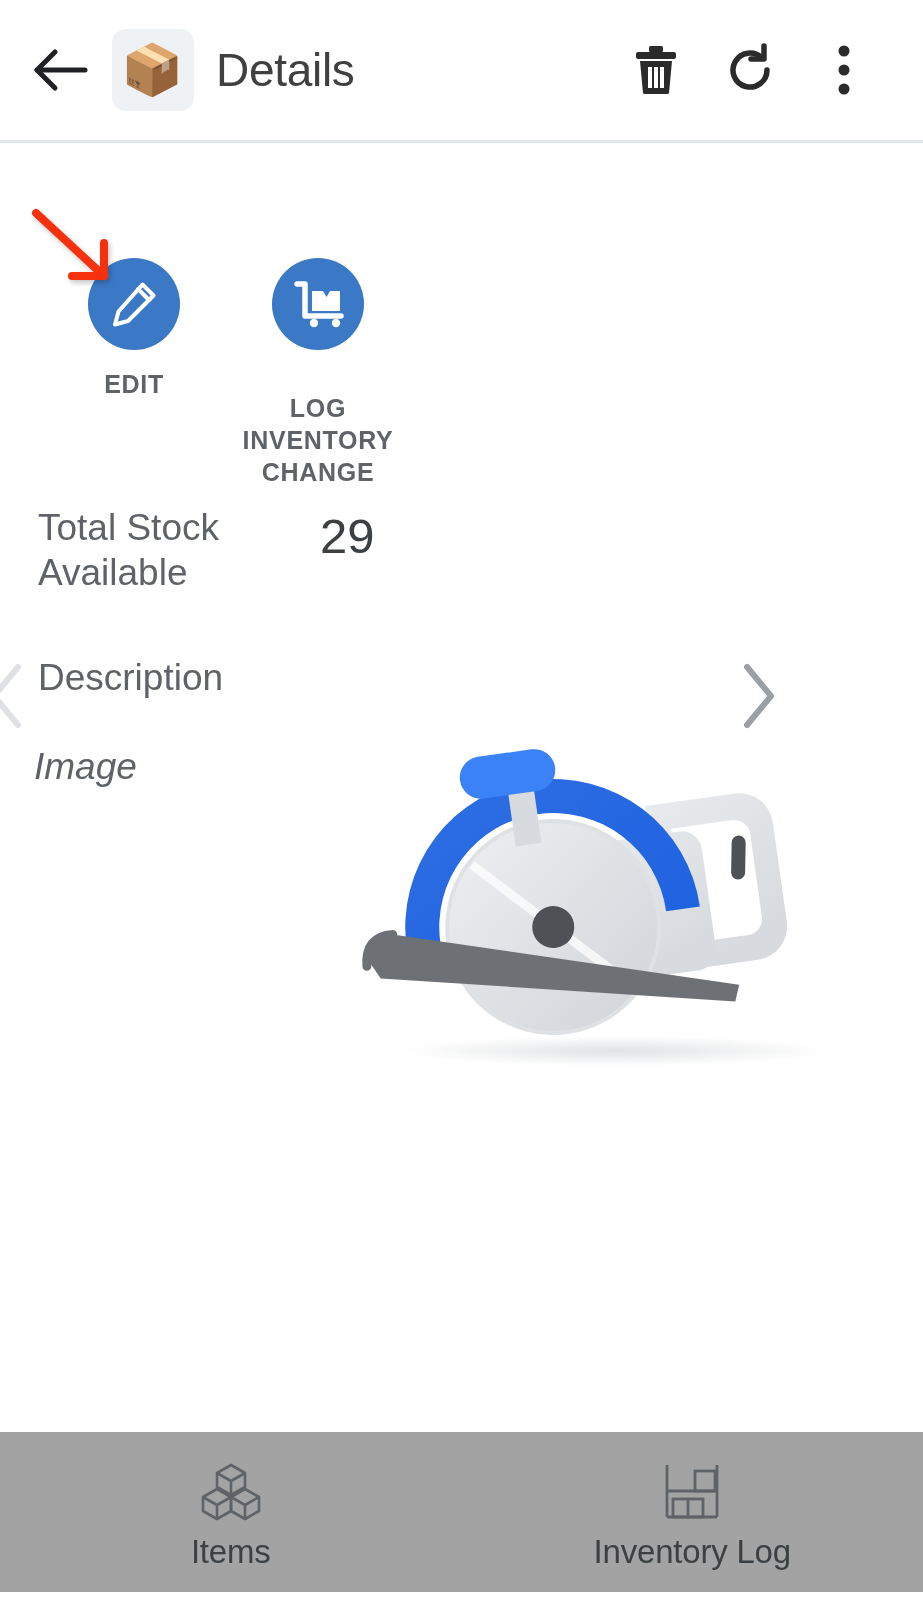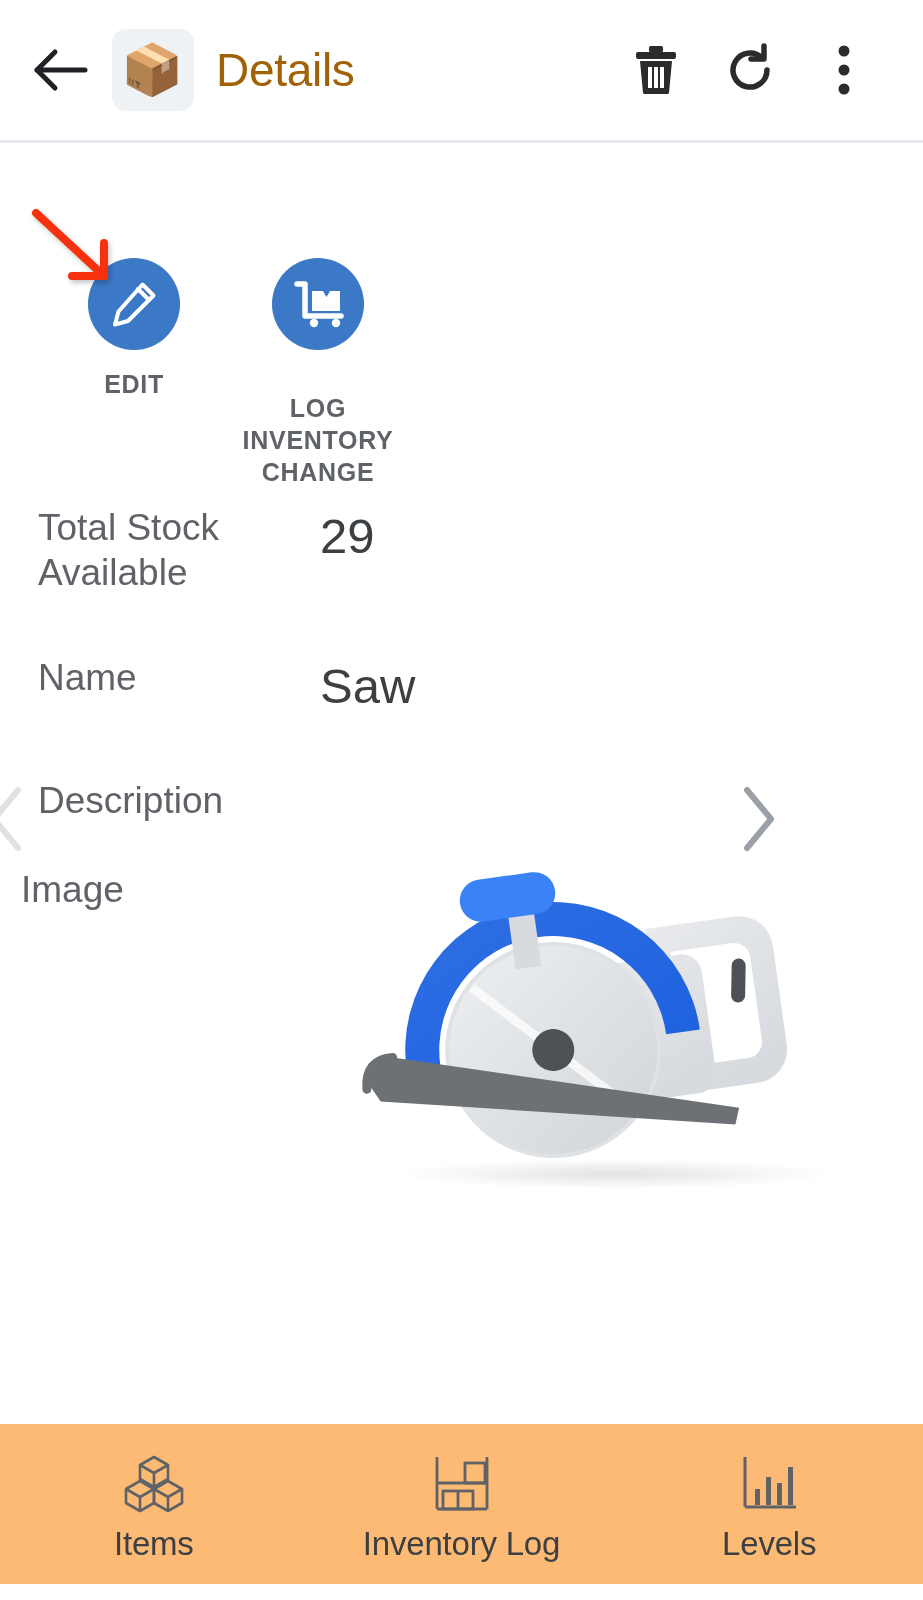--- a/index.html
+++ b/index.html
@@ -18,21 +18,21 @@
     border-bottom:3px solid #e4e7eb;
   }
   .back-btn { margin-left:28px; width:66px; height:66px;
     display:flex; align-items:center; justify-content:center; cursor:pointer; }
   .pkg-tile {
     margin-left:18px; width:82px; height:82px; border-radius:14px;
     background:#eff2f4; display:flex; align-items:center; justify-content:center;
   }
   .pkg-emoji { font-size:50px; line-height:1; }
   .appbar-title {
-    margin-left:22px; font-size:46px; font-weight:400; color:#a16207;
+    margin-left:22px; font-size:46px; font-weight:400; color:#404040;
     letter-spacing:-0.3px; white-space:nowrap;
   }
   .appbar-actions {
     margin-left:auto; display:flex; align-items:center; gap:28px;
     padding-right:46px;
   }
   .icon-btn { width:66px; height:66px; display:flex; align-items:center;
     justify-content:center; cursor:pointer; }
 
   
@@ -77,34 +77,34 @@
   .row-desc { margin-bottom:44px;margin-top:20px; }
 
   .chev {
     position:absolute; top:0; display:flex; align-items:center;
     justify-content:center; cursor:pointer;
   }
   .chev-left  { left:-14px; top:6px; }
   .chev-right { right:10px;  top:6px; }
 
   
-  .image-field { padding:0 21px; position:relative; }
+  .image-field { padding:0 34px; position:relative;font-style:italic; }
   .image-field .field-label { width:282px; }
   .saw-wrap {
     position:absolute; top:-10px; left:330px; width:560px; height:340px;
   }
 
   
   .bottom-sep {
     position:absolute; left:0; top:1438px; width:923px; height:3px;
     background:#e8eaed;
   }
   .bottomnav {
-    position:absolute; left:0; bottom:16px; width:923px; height:160px;
-    background:#fdba74; display:flex; align-items:center;
+    position:absolute; left:0; bottom:8px; width:923px; height:160px;
+    background:#a3a3a3; display:flex; align-items:center;
   }
   .navtab {
     flex:1; display:flex; flex-direction:column; align-items:center;
     justify-content:center; gap:12px; cursor:pointer; padding-top:8px;
   }
   .navtab-label { font-size:33px; color:#3c4043; font-weight:400;
     letter-spacing:-0.2px; white-space:nowrap; }
 </style>
 </head>
 <body>
@@ -196,24 +196,20 @@
     </g>
   </svg>
 
   <div class="fields">
 
     <div class="field-row">
       <div class="field-label">Total Stock Available</div>
       <div class="field-value">29</div>
     </div>
 
-    <div class="field-row">
-      <div class="field-label">Name</div>
-      <div class="field-value">Saw</div>
-    </div>
 
     <div class="field-row row-desc">
 
       <div class="chev chev-left">
         <svg width="44" height="70" viewBox="0 0 44 70">
           <path d="M32 6 L8 35 L32 64" stroke="#dfe1e4" stroke-width="6" fill="none" stroke-linecap="round" stroke-linejoin="round"></path>
         </svg>
       </div>
 
       <div class="field-label">Description</div>
@@ -313,31 +309,16 @@
           <path d="M6 30 H56"></path>
           <path d="M6 56 H56"></path>
           <rect x="34" y="10" width="20" height="20"></rect>
           <rect x="12" y="38" width="30" height="18"></rect>
           <path d="M27 38 V56"></path>
         </g>
       </svg>
       <div class="navtab-label">Inventory Log</div>
     </div>
 
-    <div class="navtab">
-      <svg width="62" height="60" viewBox="0 0 62 60">
-        <g stroke="#5f6368" stroke-width="3" stroke-linecap="butt" fill="none">
-          <path d="M7 4 V54"></path>
-          <path d="M7 54 H58"></path>
-        </g>
-        <g fill="#5f6368">
-          <rect x="17" y="36" width="5" height="16"></rect>
-          <rect x="28" y="24" width="5" height="28"></rect>
-          <rect x="39" y="30" width="5" height="22"></rect>
-          <rect x="50" y="14" width="5" height="38"></rect>
-        </g>
-      </svg>
-      <div class="navtab-label">Levels</div>
-    </div>
 
   </div>
 
 </div>
 
 </body></html>

